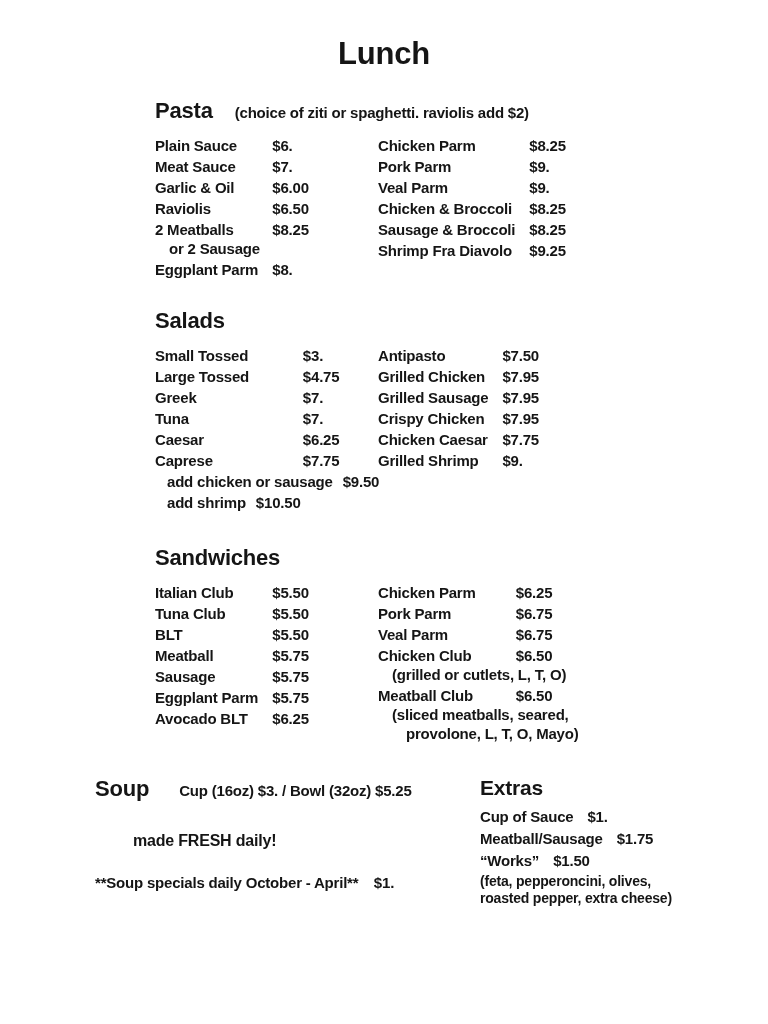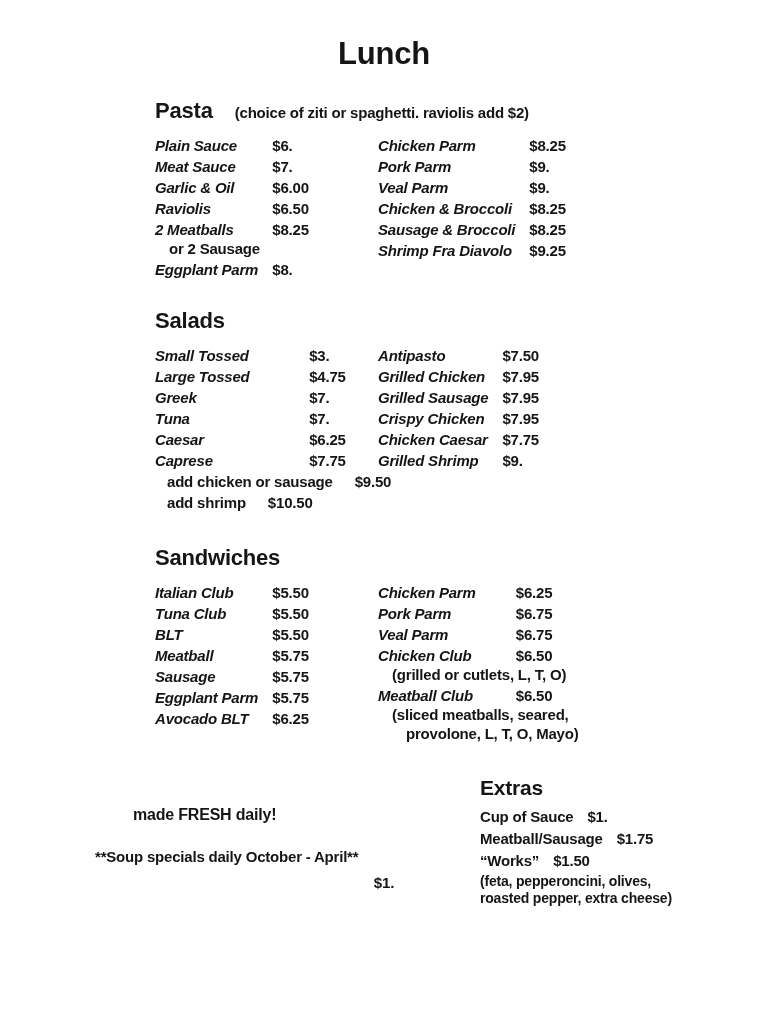--- a/index.html
+++ b/index.html
@@ -29,25 +29,25 @@
   .col-left { width:223px; flex:none; }
   .col-right { flex:1; }
   .items {
     display:grid;
     grid-template-columns:max-content max-content;
     column-gap:14px;
     row-gap:4px;
     font-size:15px;
     align-content:start;
   }
-  .items .nm { white-space:nowrap;font-style:italic; }
+  .items .nm { white-space:nowrap; }
   .items .pr { white-space:nowrap; }
   .sub { grid-column:1 / -1; padding-left:14px; margin-top:-2px; }
   .sub2 { grid-column:1 / -1; padding-left:28px; margin-top:-2px; }
-  .addline { grid-column:1 / -1; padding-left:12px; display:flex; gap:22px; }
+  .addline { grid-column:1 / -1; padding-left:12px; display:flex; gap:10px; }
   .soup-extras { display:flex; margin-left:95px; margin-top:34px; margin-right:30px; }
   .soup-block { width:385px; flex:none; }
   .soup-head-row { display:flex; align-items:baseline; }
   .soup-sizes { font-size:15px; margin-left:30px; }
   .soup-body { display:flex; align-items:center; margin-top:30px; }
   .soup-varieties { font-size:15px; line-height:24px; }
   .fresh-note { font-size:16px; margin-left:38px; }
   .specials-note { font-size:15px; margin-top:24px; }
   .extras-block { flex:1; }
   .extras-head { font-size:21px; margin-bottom:8px; }
@@ -207,20 +207,24 @@
           <span class="pr">$6.50</span>
           <span class="sub">(sliced meatballs, seared,</span>
           <span class="sub2">provolone, L, T, O, Mayo)</span>
         </div>
       </div>
     </div>
   </div>
 
   <div class="soup-extras">
     <div class="soup-block">
+      <div class="soup-head-row">
+        <span class="sec-head">Soup</span>
+        <span class="soup-sizes">Cup (16oz) $3. / Bowl (32oz) $5.25</span>
+      </div>
       <div class="soup-body">
         <div class="fresh-note">made FRESH daily!</div>
       </div>
       <div class="specials-note">**Soup specials daily October - April**</div>
     </div>
 
     <div class="extras-block">
       <div class="extras-head">Extras</div>
       <div class="extras-item">
         <span>Cup of Sauce</span>

